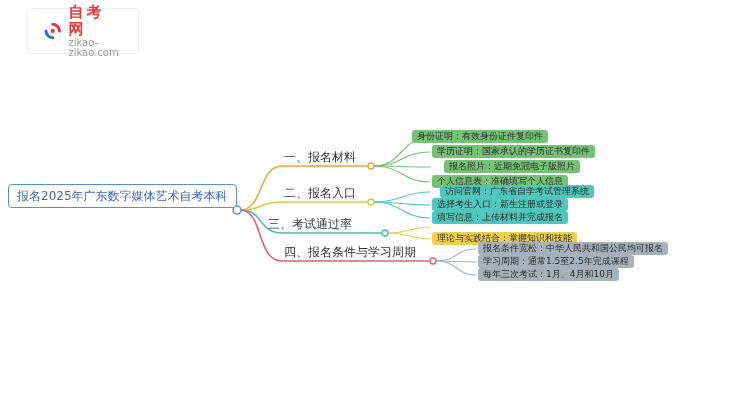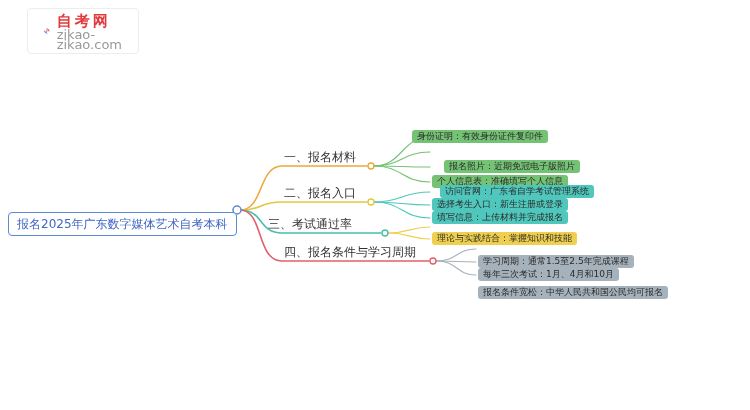--- a/index.html
+++ b/index.html
@@ -5,24 +5,24 @@
   html,body{margin:0;padding:0;background:#ffffff;}
   body{font-family:"DejaVu Sans","Liberation Sans",sans-serif;}
   .canvas{position:relative;width:750px;height:410px;background:#ffffff;overflow:hidden;}
   .edges{position:absolute;left:0;top:0;width:750px;height:410px;z-index:1;}
 
   
   .logo{position:absolute;left:27px;top:8px;width:112px;height:46px;z-index:3;
         display:flex;align-items:center;gap:7px;background:#fff;border:1px solid #ededed;
         border-radius:4px;padding:0 16px;box-sizing:border-box;cursor:pointer;}
   .logo-title{color:#e03a3a;font-size:15px;font-weight:bold;letter-spacing:3px;line-height:17px;}
-  .logo-domain{color:#999;font-size:13px;line-height:10px;}
+  .logo-domain{color:#999;font-size:10px;line-height:10px;}
 
   
-  .root-node{position:absolute;left:8px;top:212px;z-index:2;background:#fff;
+  .root-node{position:absolute;left:8px;top:184px;z-index:2;background:#fff;
              border:1px solid #5b8bd0;border-radius:4px;color:#3f66c4;font-size:12px;
              line-height:14px;padding:4px 8px;white-space:nowrap;}
 
   
   .branch-label{position:absolute;z-index:2;font-size:12px;line-height:15px;color:#333;
                 white-space:nowrap;}
   .bl1{left:284px;top:150px;}
   .bl2{left:284px;top:186px;}
   .bl3{left:268px;top:217px;}
   .bl4{left:284px;top:245px;}
@@ -83,26 +83,27 @@
   </div>
 
   <div class="root-node">报名2025年广东数字媒体艺术自考本科</div>
 
   <div class="branch-label bl1">一、报名材料</div>
   <div class="branch-label bl2">二、报名入口</div>
   <div class="branch-label bl3">三、考试通过率</div>
   <div class="branch-label bl4">四、报名条件与学习周期</div>
 
   <div class="child g" style="left:412px;top:130px;">身份证明：有效身份证件复印件</div>
+  <div class="child g" style="left:432px;top:145px;">学历证明：国家承认的学历证书复印件</div>
   <div class="child g" style="left:432px;top:160px;margin-left:12px;">报名照片：近期免冠电子版照片</div>
   <div class="child g" style="left:432px;top:175px;">个人信息表：准确填写个人信息</div>
 
   <div class="child t" style="left:432px;top:185px;margin-left:8px;">访问官网：广东省自学考试管理系统</div>
   <div class="child t" style="left:432px;top:198px;">选择考生入口：新生注册或登录</div>
   <div class="child t" style="left:432px;top:211px;">填写信息：上传材料并完成报名</div>
 
   <div class="child y" style="left:432px;top:232px;">理论与实践结合：掌握知识和技能</div>
 
-  <div class="child gr" style="left:478px;top:242px;margin-top:44px;">报名条件宽松：中华人民共和国公民均可报名</div>
+  <div class="child gr" style="left:478px;top:242px;">报名条件宽松：中华人民共和国公民均可报名</div>
   <div class="child gr" style="left:478px;top:255px;">学习周期：通常1.5至2.5年完成课程</div>
   <div class="child gr" style="left:478px;top:268px;">每年三次考试：1月、4月和10月</div>
 
 </div>
 
 </body></html>

